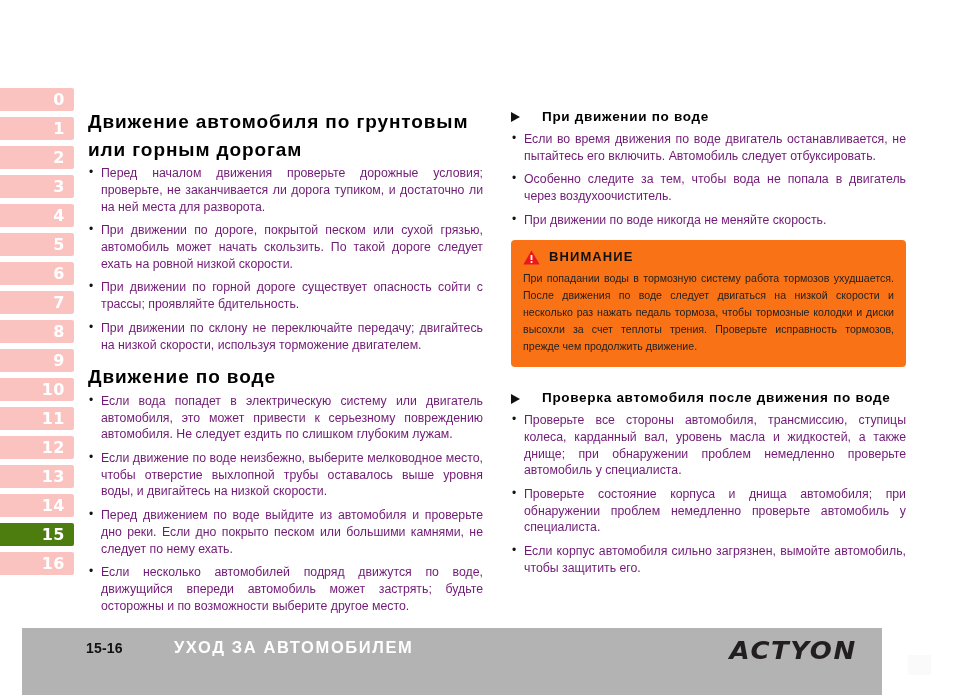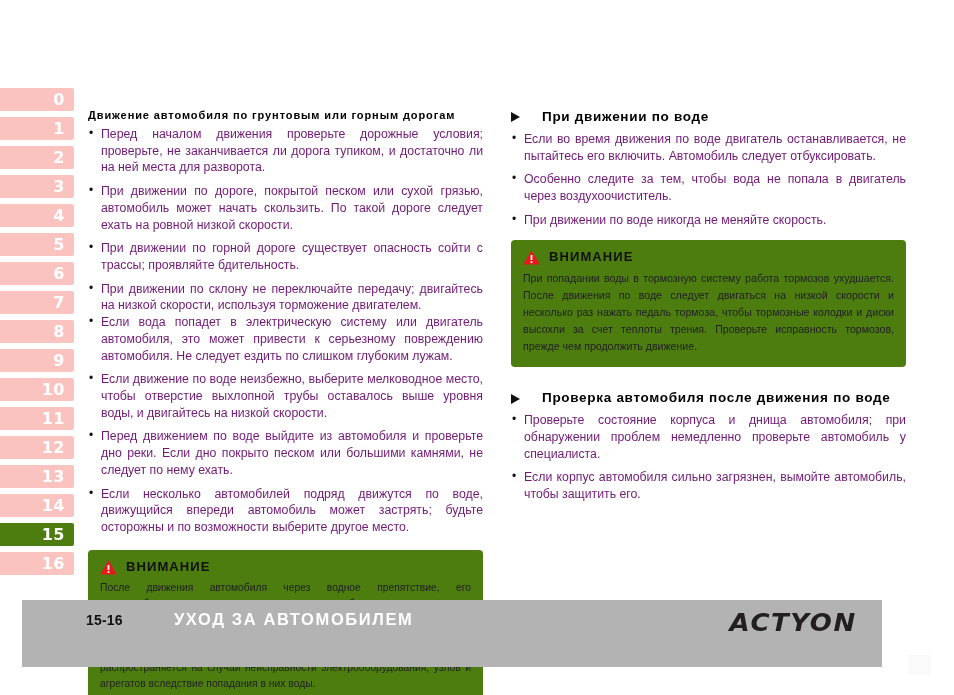--- a/index.html
+++ b/index.html
@@ -60,21 +60,21 @@
     top: 108px;
     width: 818px;
     display: flex;
     gap: 28px;
   }
   .column {
     width: 395px;
   }
 
   h2.section-title {
-    font-size: 11px;
+    font-size: 19px;
     font-weight: 700;
     letter-spacing: 0.9px;
     line-height: 1.45;
     margin: 0 0 2px 0;
     color: #000;
   }
   h2.section-title.spaced-top {
     margin-top: 10px;
   }
 
@@ -120,21 +120,21 @@
     content: "•";
     position: absolute;
     left: 1px;
     top: -1px;
     font-size: 12px;
     color: #111;
   }
 
   
   .warning-box {
-    background: #4d7c0f;
+    background: #f97316;
     border-radius: 4px;
     padding: 9px 12px 12px 12px;
     box-sizing: border-box;
   }
   .warning-box.left-warning { margin-top: 14px; }
   .warning-box.right-warning { margin-top: 12px; }
 
   .warning-head {
     display: flex;
     align-items: center;
@@ -162,21 +162,21 @@
   }
   .warning-box.right-warning .warning-text {
     font-size: 10.6px;
     line-height: 1.6;
   }
 
   
   #footer-bar {
     position: absolute;
     left: 22px;
-    top: 600px;
+    top: 628px;
     width: 860px;
     height: 67px;
     background: #B3B3B3;
     box-sizing: border-box;
   }
   #footer-page-num {
     position: absolute;
     left: 64px;
     top: 12px;
     font-size: 14px;
@@ -277,20 +277,21 @@
 
     <h2 class="section-title">Движение автомобиля по грунтовым или горным дорогам</h2>
 
     <ul class="bullets">
         <li>Перед началом движения проверьте дорожные условия; проверьте, не заканчивается ли дорога тупиком, и достаточно ли на ней места для разворота.</li>
         <li>При движении по дороге, покрытой песком или сухой грязью, автомобиль может начать скользить. По такой дороге следует ехать на ровной низкой скорости.</li>
         <li>При движении по горной дороге существует опасность сойти с трассы; проявляйте бдительность.</li>
         <li>При движении по склону не переключайте передачу; двигайтесь на низкой скорости, используя торможение двигателем.</li>
       </ul>
 
+    <h2 class="section-title spaced-top">Движение по воде</h2>
 
     <ul class="bullets">
         <li>Если вода попадет в электрическую систему или двигатель автомобиля, это может привести к серьезному повреждению автомобиля. Не следует ездить по слишком глубоким лужам.</li>
         <li>Если движение по воде неизбежно, выберите мелководное место, чтобы отверстие выхлопной трубы оставалось выше уровня воды, и двигайтесь на низкой скорости.</li>
         <li>Перед движением по воде выйдите из автомобиля и проверьте дно реки. Если дно покрыто песком или большими камнями, не следует по нему ехать.</li>
         <li>Если несколько автомобилей подряд движутся по воде, движущийся впереди автомобиль может застрять; будьте осторожны и по возможности выберите другое место.</li>
       </ul>
 
     <div class="warning-box left-warning">
       <div class="warning-head">
@@ -333,20 +334,21 @@
       </div>
       <div class="warning-text">При попадании воды в тормозную систему работа тормозов ухудшается. После движения по воде следует двигаться на низкой скорости и несколько раз нажать педаль тормоза, чтобы тормозные колодки и диски высохли за счет теплоты трения. Проверьте исправность тормозов, прежде чем продолжить движение.</div>
     </div>
 
     <h3 class="sub-title" style="margin-top:22px;">
       <span class="arrow-marker"></span>
       <span>Проверка автомобиля после движения по воде</span>
     </h3>
 
     <ul class="bullets">
+        <li>Проверьте все стороны автомобиля, трансмиссию, ступицы колеса, карданный вал, уровень масла и жидкостей, а также днище; при обнаружении проблем немедленно проверьте автомобиль у специалиста.</li>
         <li>Проверьте состояние корпуса и днища автомобиля; при обнаружении проблем немедленно проверьте автомобиль у специалиста.</li>
         <li>Если корпус автомобиля сильно загрязнен, вымойте автомобиль, чтобы защитить его.</li>
       </ul>
   </div>
 </div>
 
 <footer id="footer-bar">
   <span id="footer-page-num">15-16</span>
   <span id="footer-section-name">УХОД ЗА АВТОМОБИЛЕМ</span>
   <span id="footer-logo">ACTYON</span>

